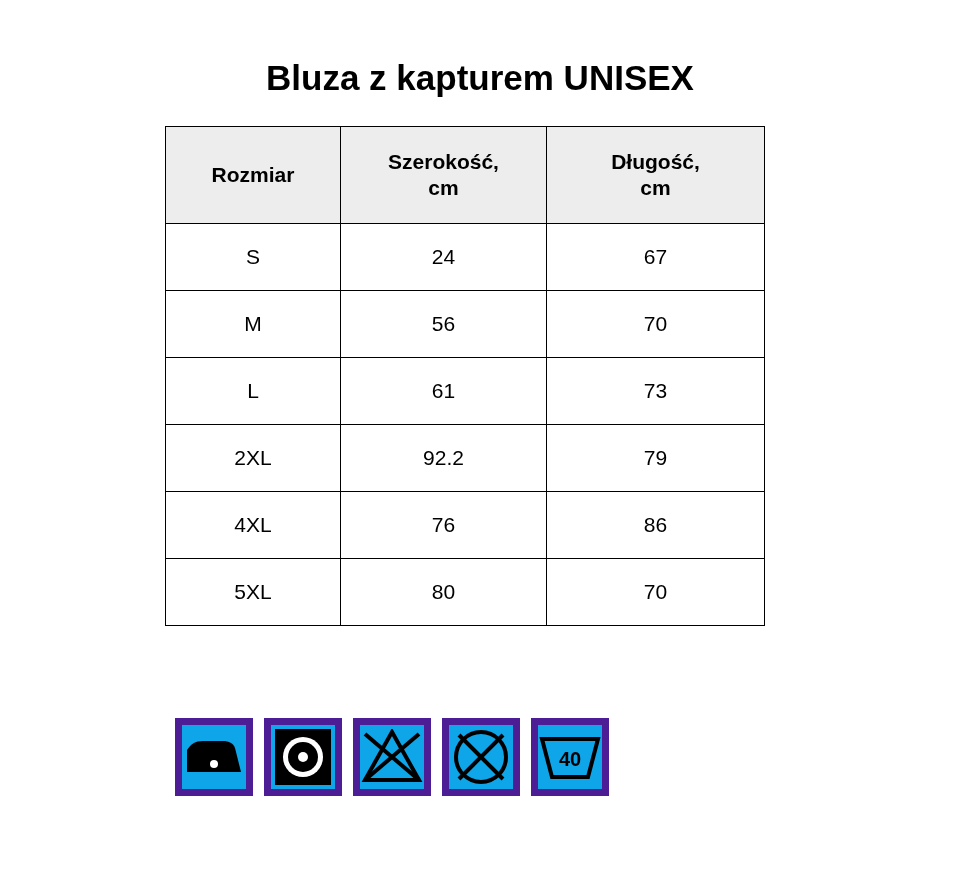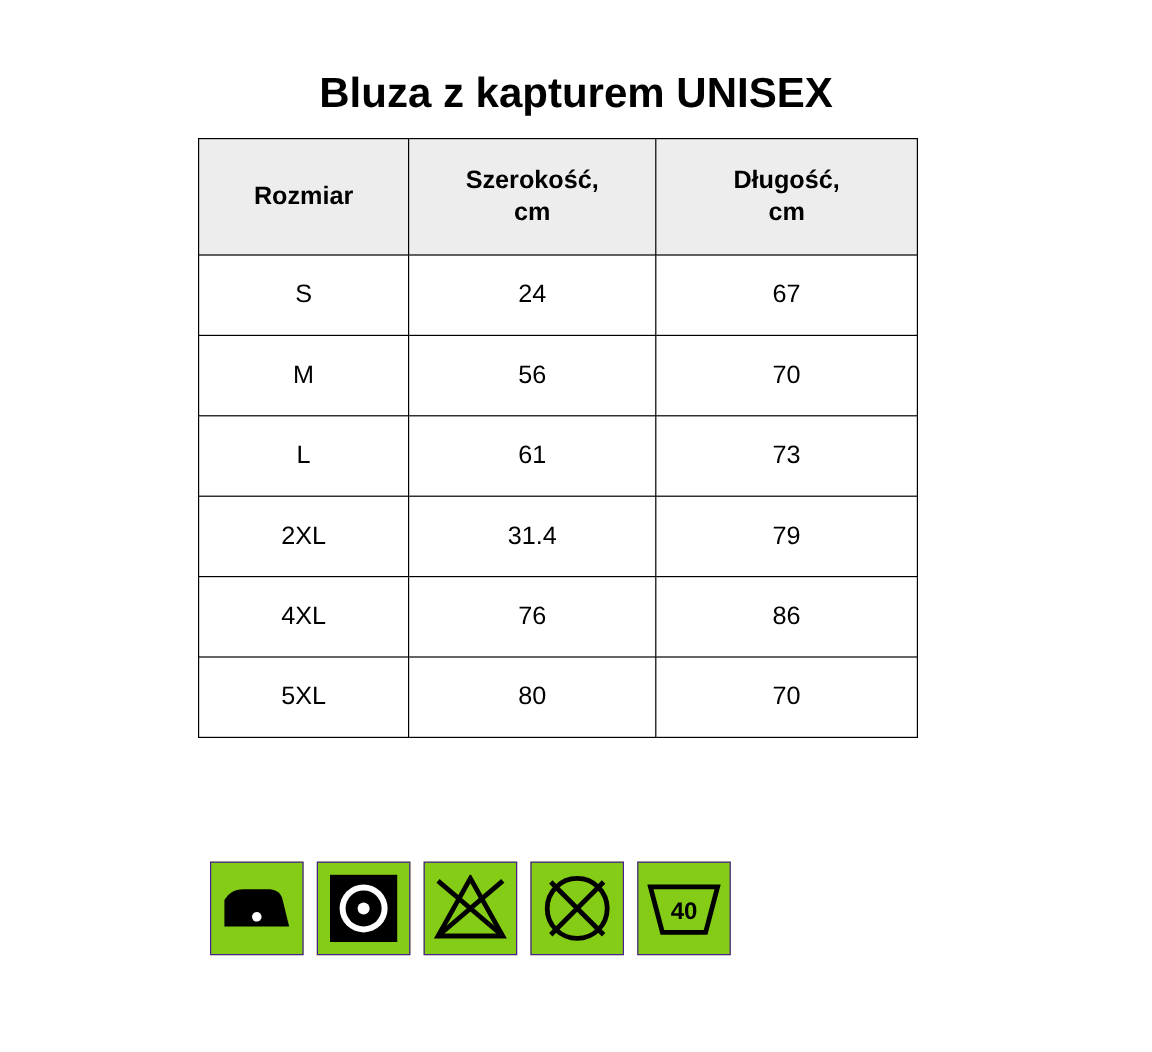--- a/index.html
+++ b/index.html
@@ -26,21 +26,21 @@
     width: 960px;
     text-align: center;
     font-size: 35px;
     font-weight: bold;
     color: #000000;
     letter-spacing: 0px;
   }
   .size-table {
     position: absolute;
     left: 165px;
-    top: 115px;
+    top: 126px;
     width: 588px;
     border-collapse: collapse;
     table-layout: fixed;
   }
   .size-table th,
   .size-table td {
     border: 1px solid #000000;
     text-align: center;
     vertical-align: middle;
     font-size: 21px;
@@ -66,22 +66,22 @@
   .care-row {
     position: absolute;
     left: 175px;
     top: 718px;
     display: flex;
     gap: 11px;
   }
   .care-icon {
     width: 78px;
     height: 78px;
-    border: 1px solid #4c1d95;
-    background: #84cc16;
+    border: 7px solid #4c1d95;
+    background: #0ea5e9;
     box-sizing: border-box;
     display: flex;
     align-items: center;
     justify-content: center;
   }
   .care-icon svg {
     display: block;
   }
 </style>
 </head>
@@ -116,21 +116,21 @@
         <td>56</td>
         <td>70</td>
       </tr>
       <tr>
         <td>L</td>
         <td>61</td>
         <td>73</td>
       </tr>
       <tr>
         <td>2XL</td>
-        <td>31.4</td>
+        <td>92.2</td>
         <td>79</td>
       </tr>
       <tr>
         <td>4XL</td>
         <td>76</td>
         <td>86</td>
       </tr>
       <tr>
         <td>5XL</td>
         <td>80</td>

